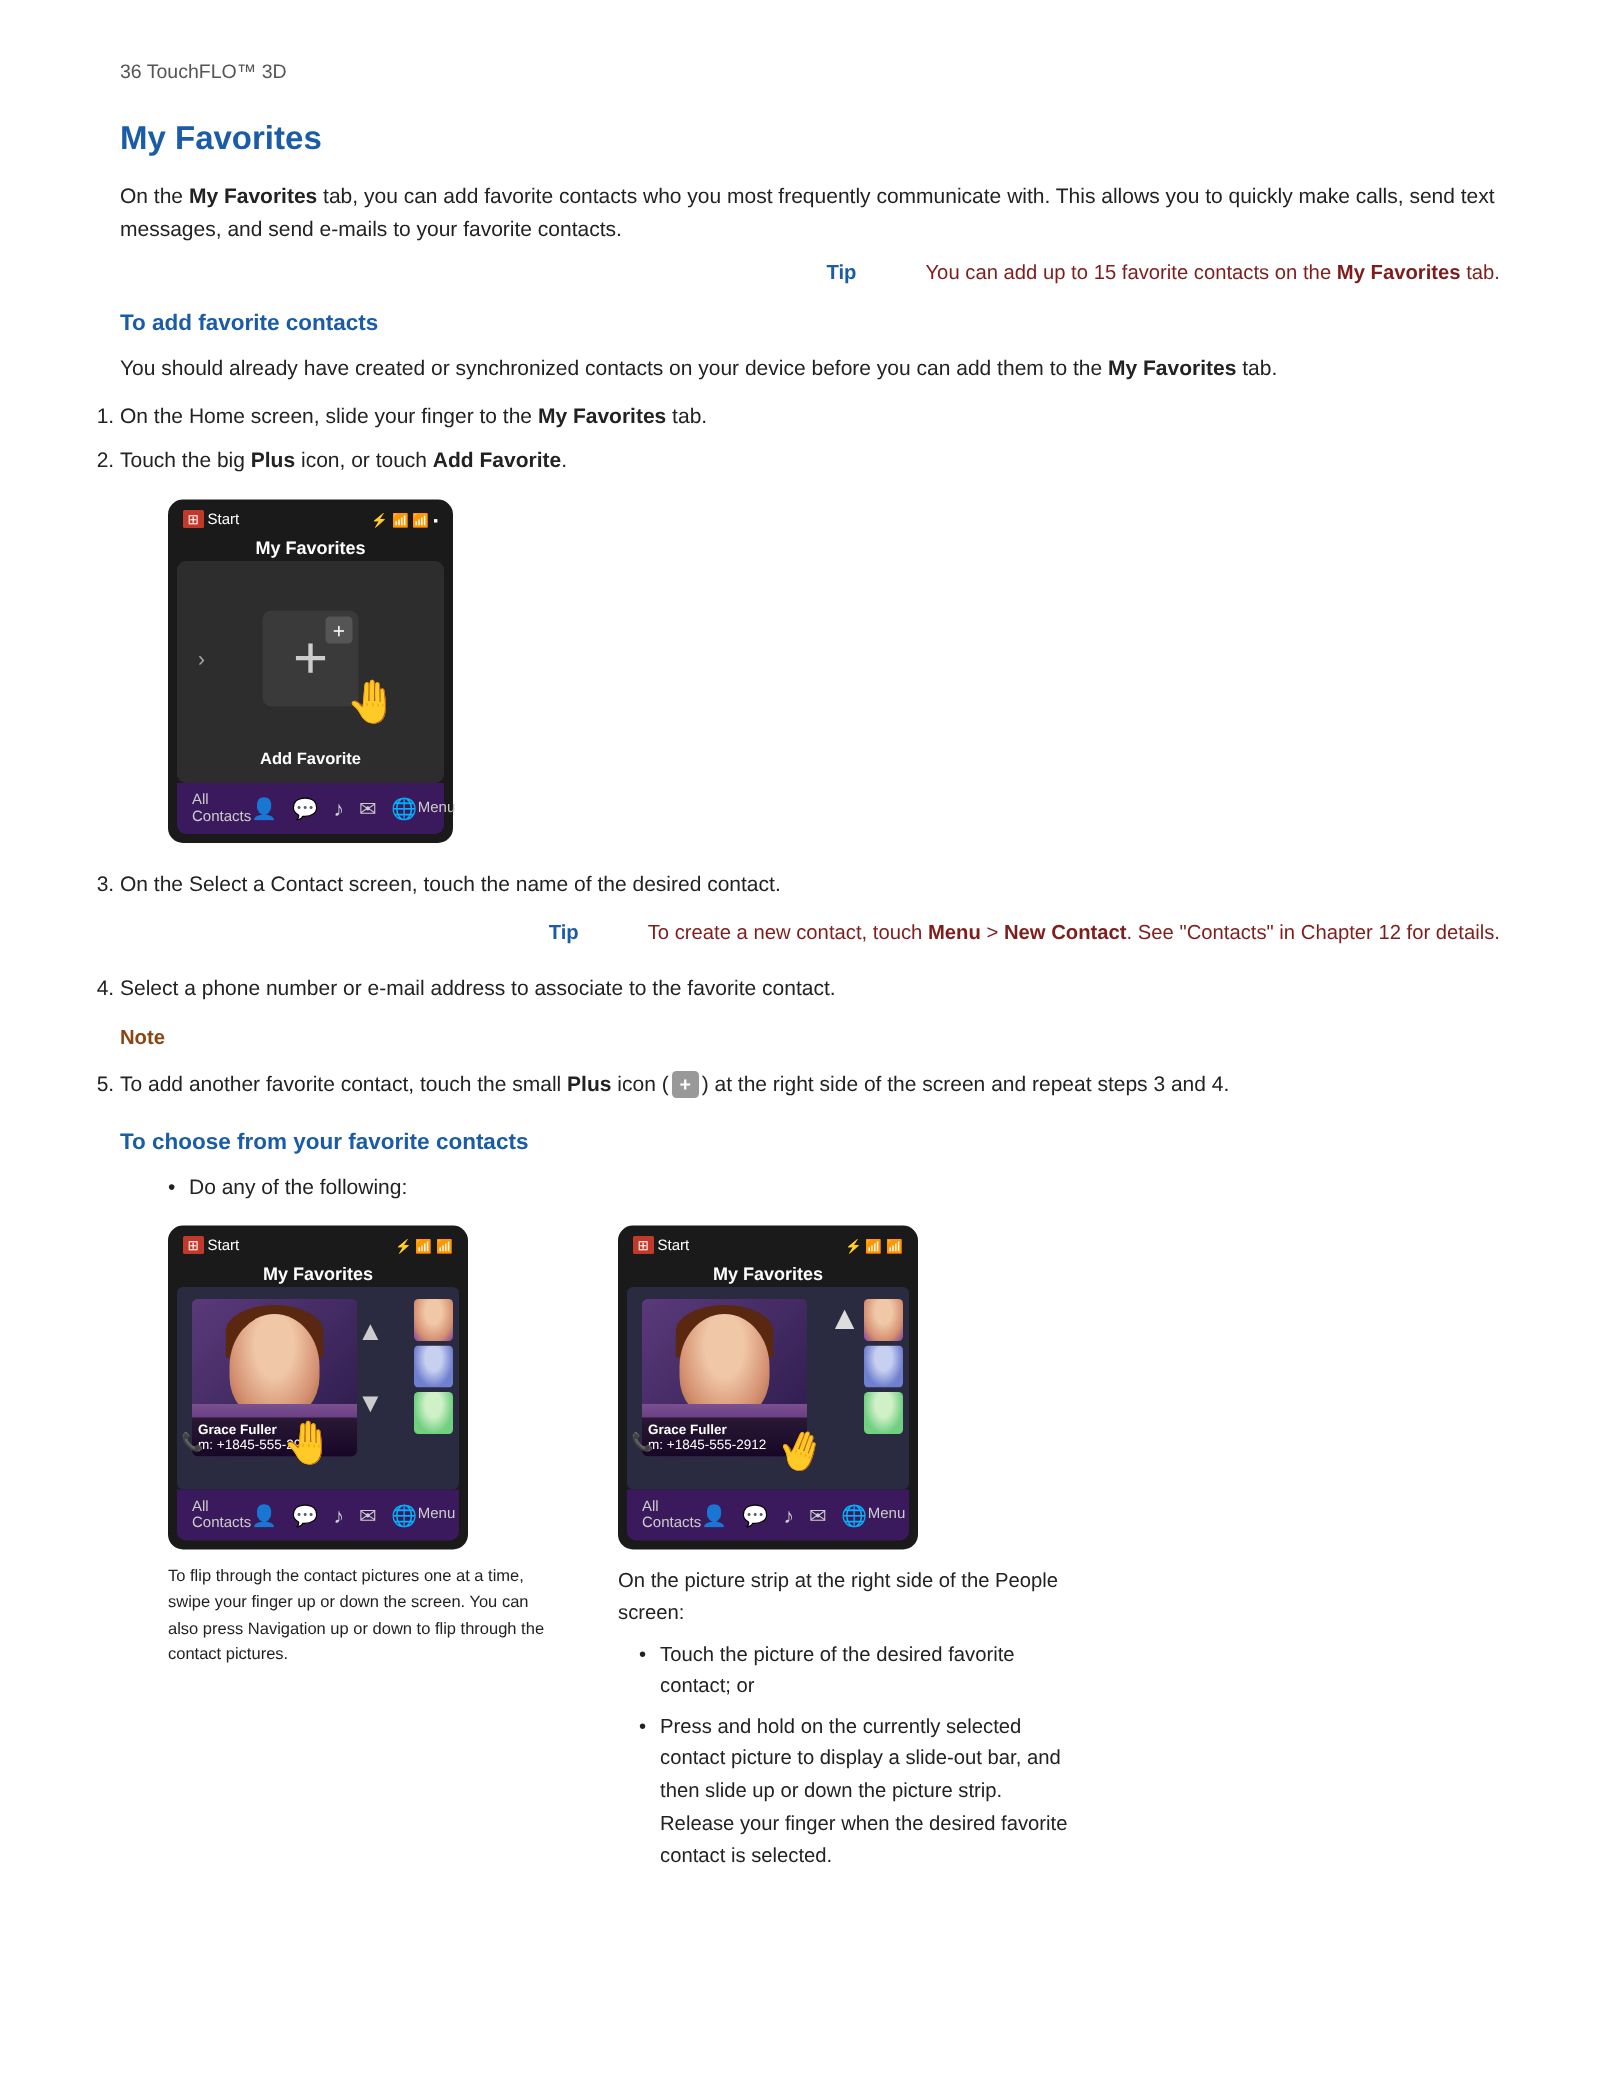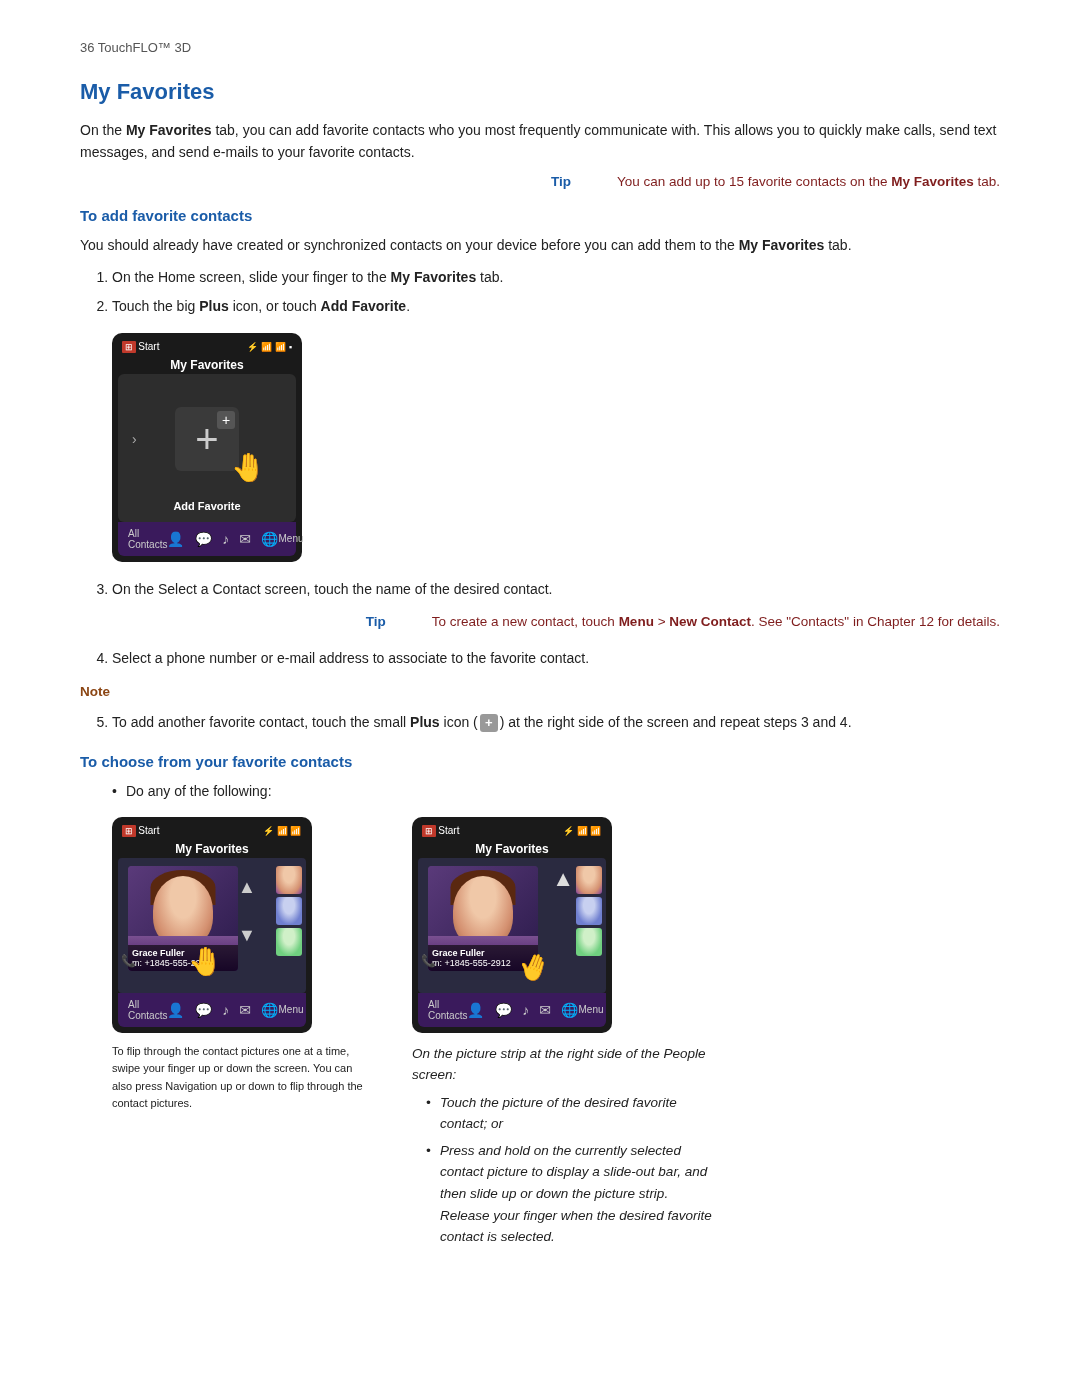--- a/index.html
+++ b/index.html
@@ -55,21 +55,20 @@
     }
     .body-text {
       font-size: 14px;
       line-height: 1.6;
       margin-bottom: 10px;
     }
     .body-text strong {
       font-weight: bold;
     }
     ol.steps {
-      margin-left: 32px;
       margin-bottom: 14px;
     }
     ol.steps li {
       font-size: 14px;
       line-height: 1.6;
       margin-bottom: 6px;
     }
     ol.steps li strong {
       font-weight: bold;
     }
@@ -329,21 +328,20 @@
       background: radial-gradient(ellipse at 50% 30%, #f0c8a8 30%, #d49070 70%);
     }
     .thumb-mini-2 {
       background: radial-gradient(ellipse at 50% 30%, #c8d0f0 30%, #7080d0 70%);
     }
     .thumb-mini-3 {
       background: radial-gradient(ellipse at 50% 30%, #d0f0c8 30%, #70d080 70%);
     }
     .caption-right {
       max-width: 300px;
-      font-style: italic;
     }
     .caption-right .sub-bullets {
       list-style: none;
       margin-left: 14px;
     }
     .caption-right .sub-bullets li {
       font-size: 13.5px;
       line-height: 1.6;
       margin-bottom: 5px;
       position: relative;

